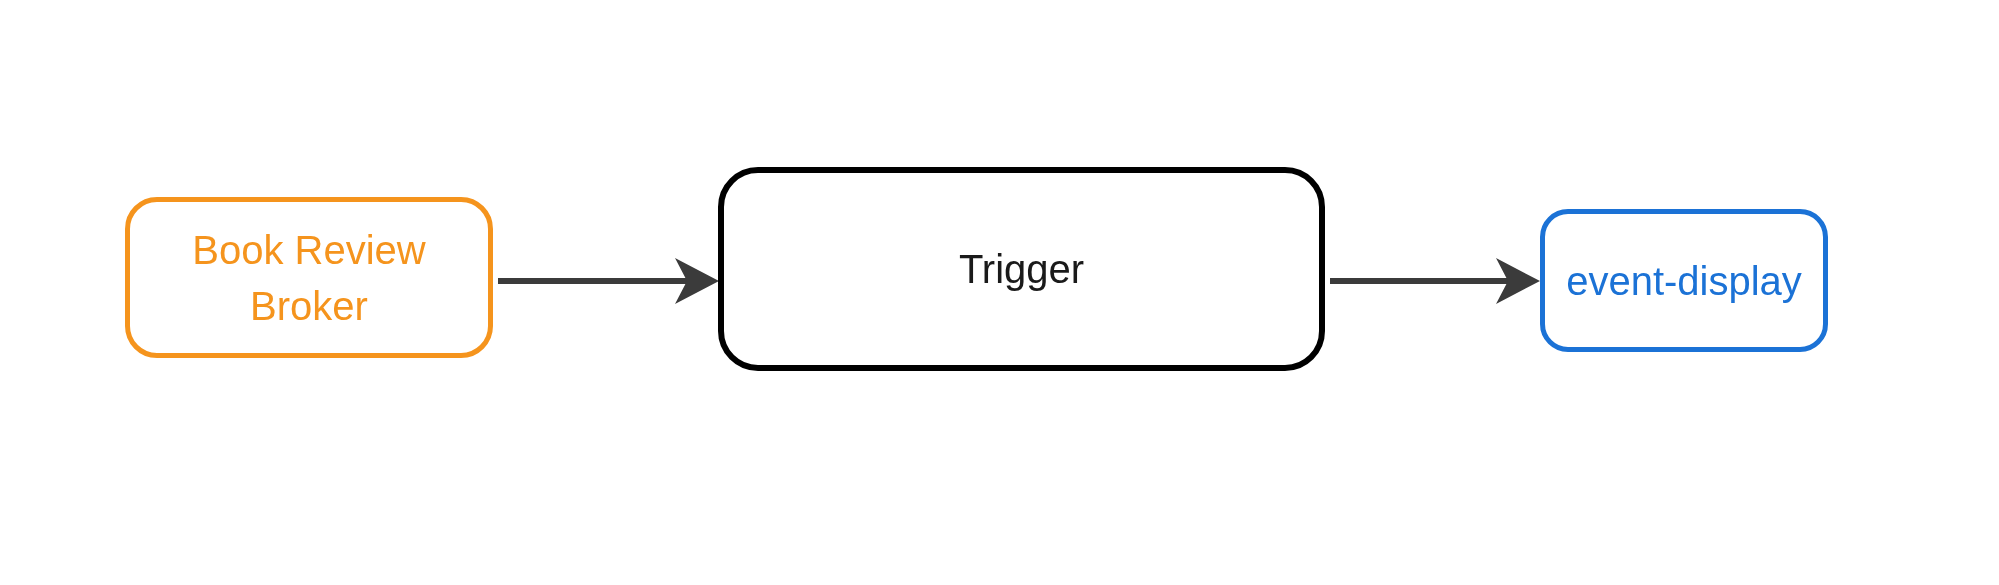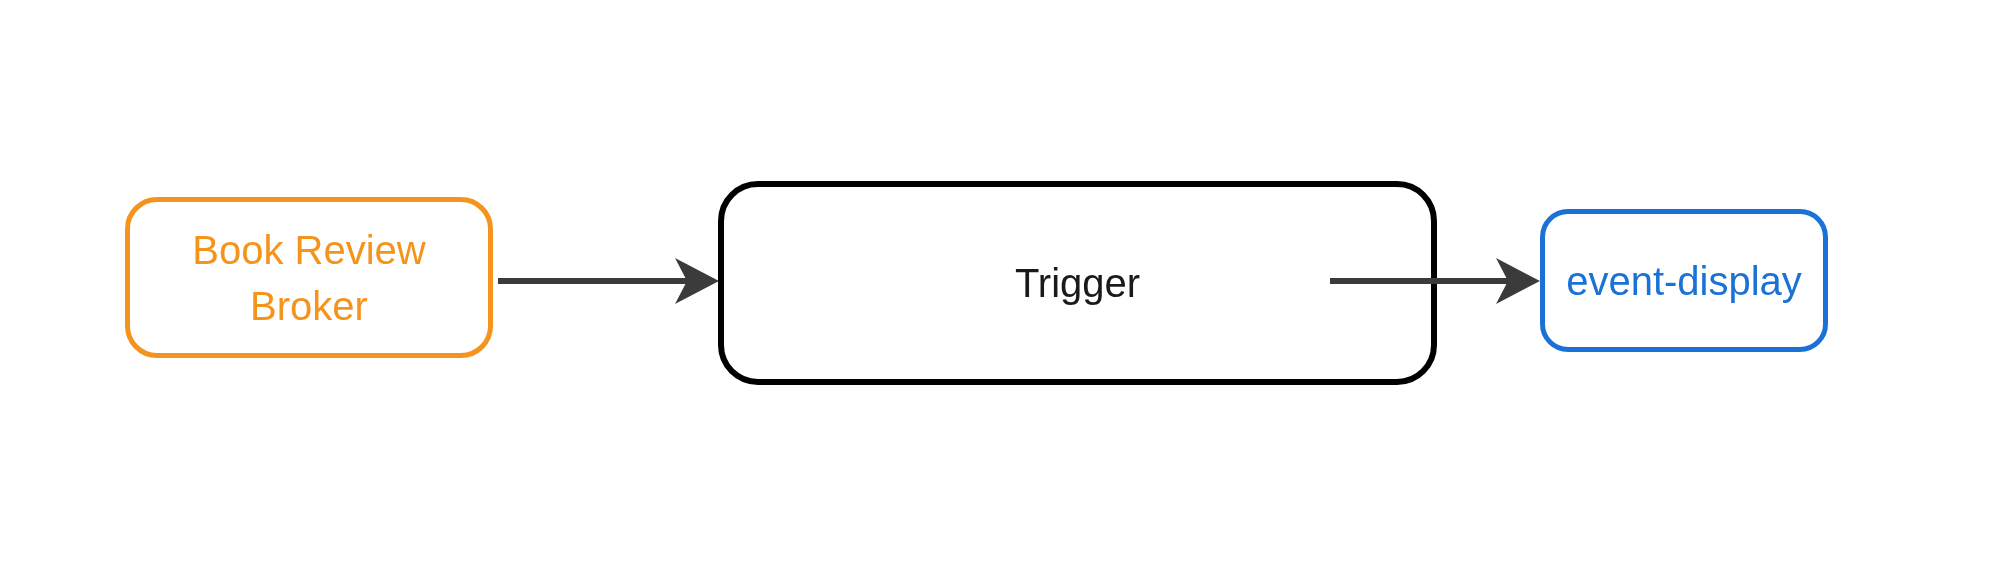--- a/index.html
+++ b/index.html
@@ -31,22 +31,22 @@
   }
   .node-broker {
     left: 125px; top: 197px;
     width: 368px; height: 161px;
     border-width: 5px;
     border-radius: 32px;
     border-color: #F5941D;
     color: #F5941D;
   }
   .node-trigger {
-    left: 718px; top: 181px;
-    width: 719px; height: 204px;
+    left: 718px; top: 167px;
+    width: 607px; height: 204px;
     border-width: 6px;
     border-radius: 40px;
     border-color: #000000;
     color: #1A1A1A;
   }
   .node-event {
     left: 1540px; top: 209px;
     width: 288px; height: 143px;
     border-width: 5px;
     border-radius: 28px;

